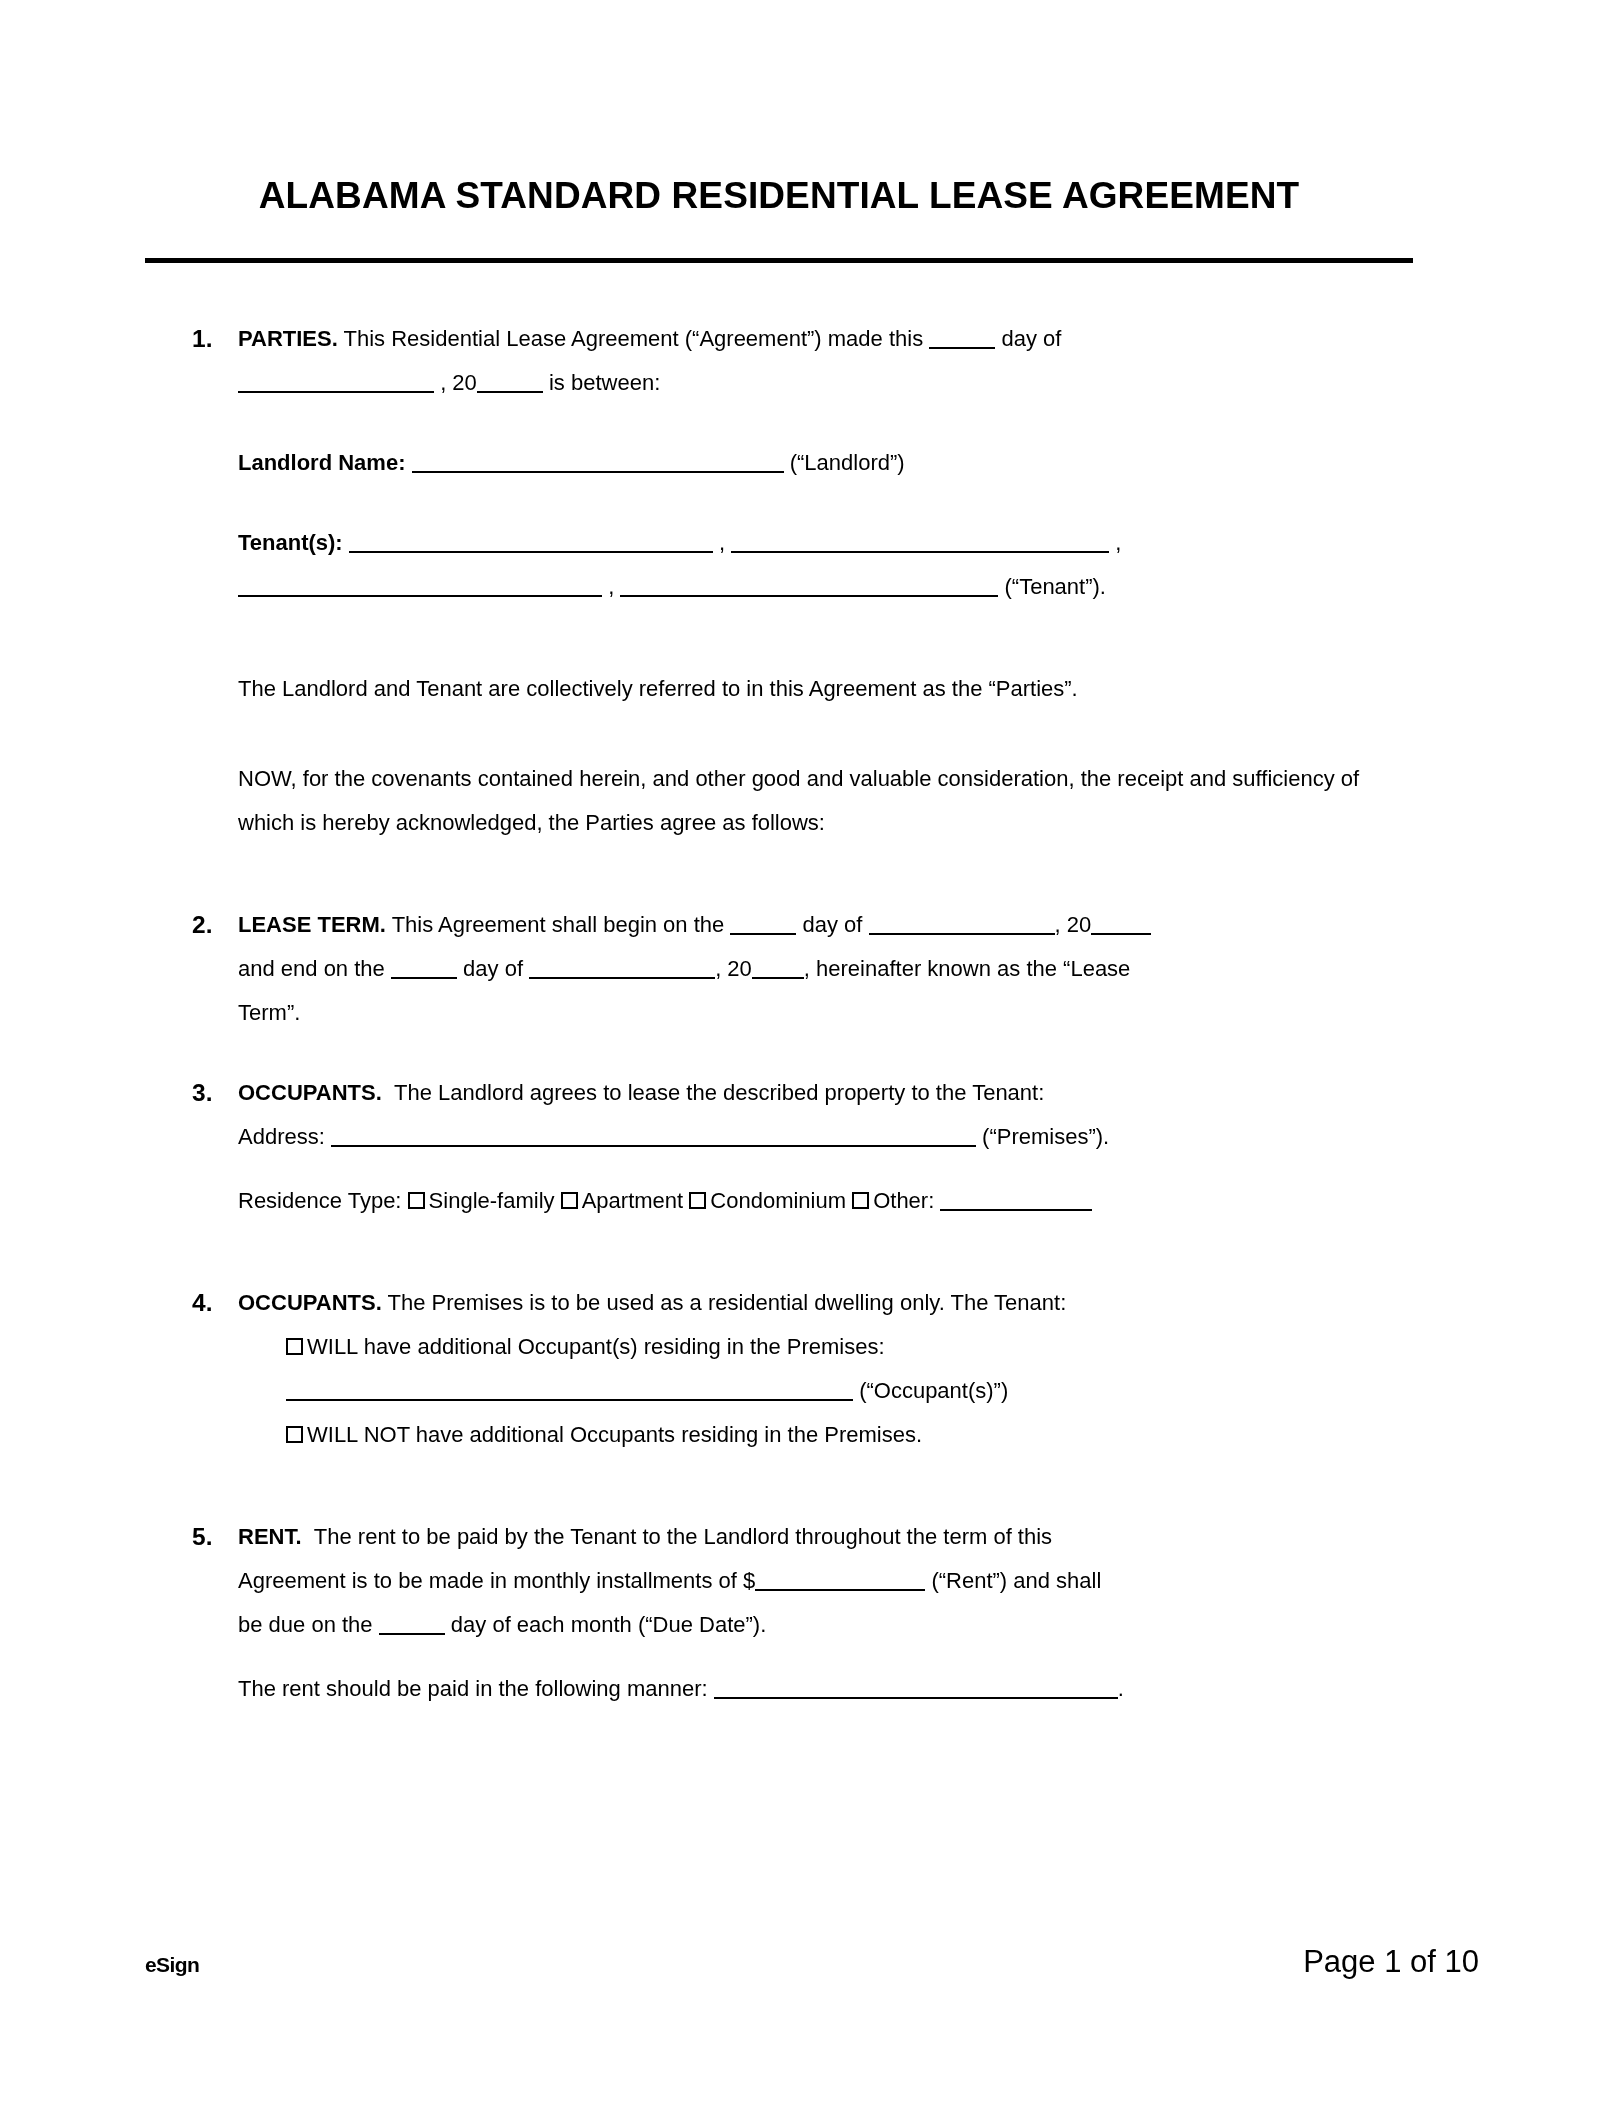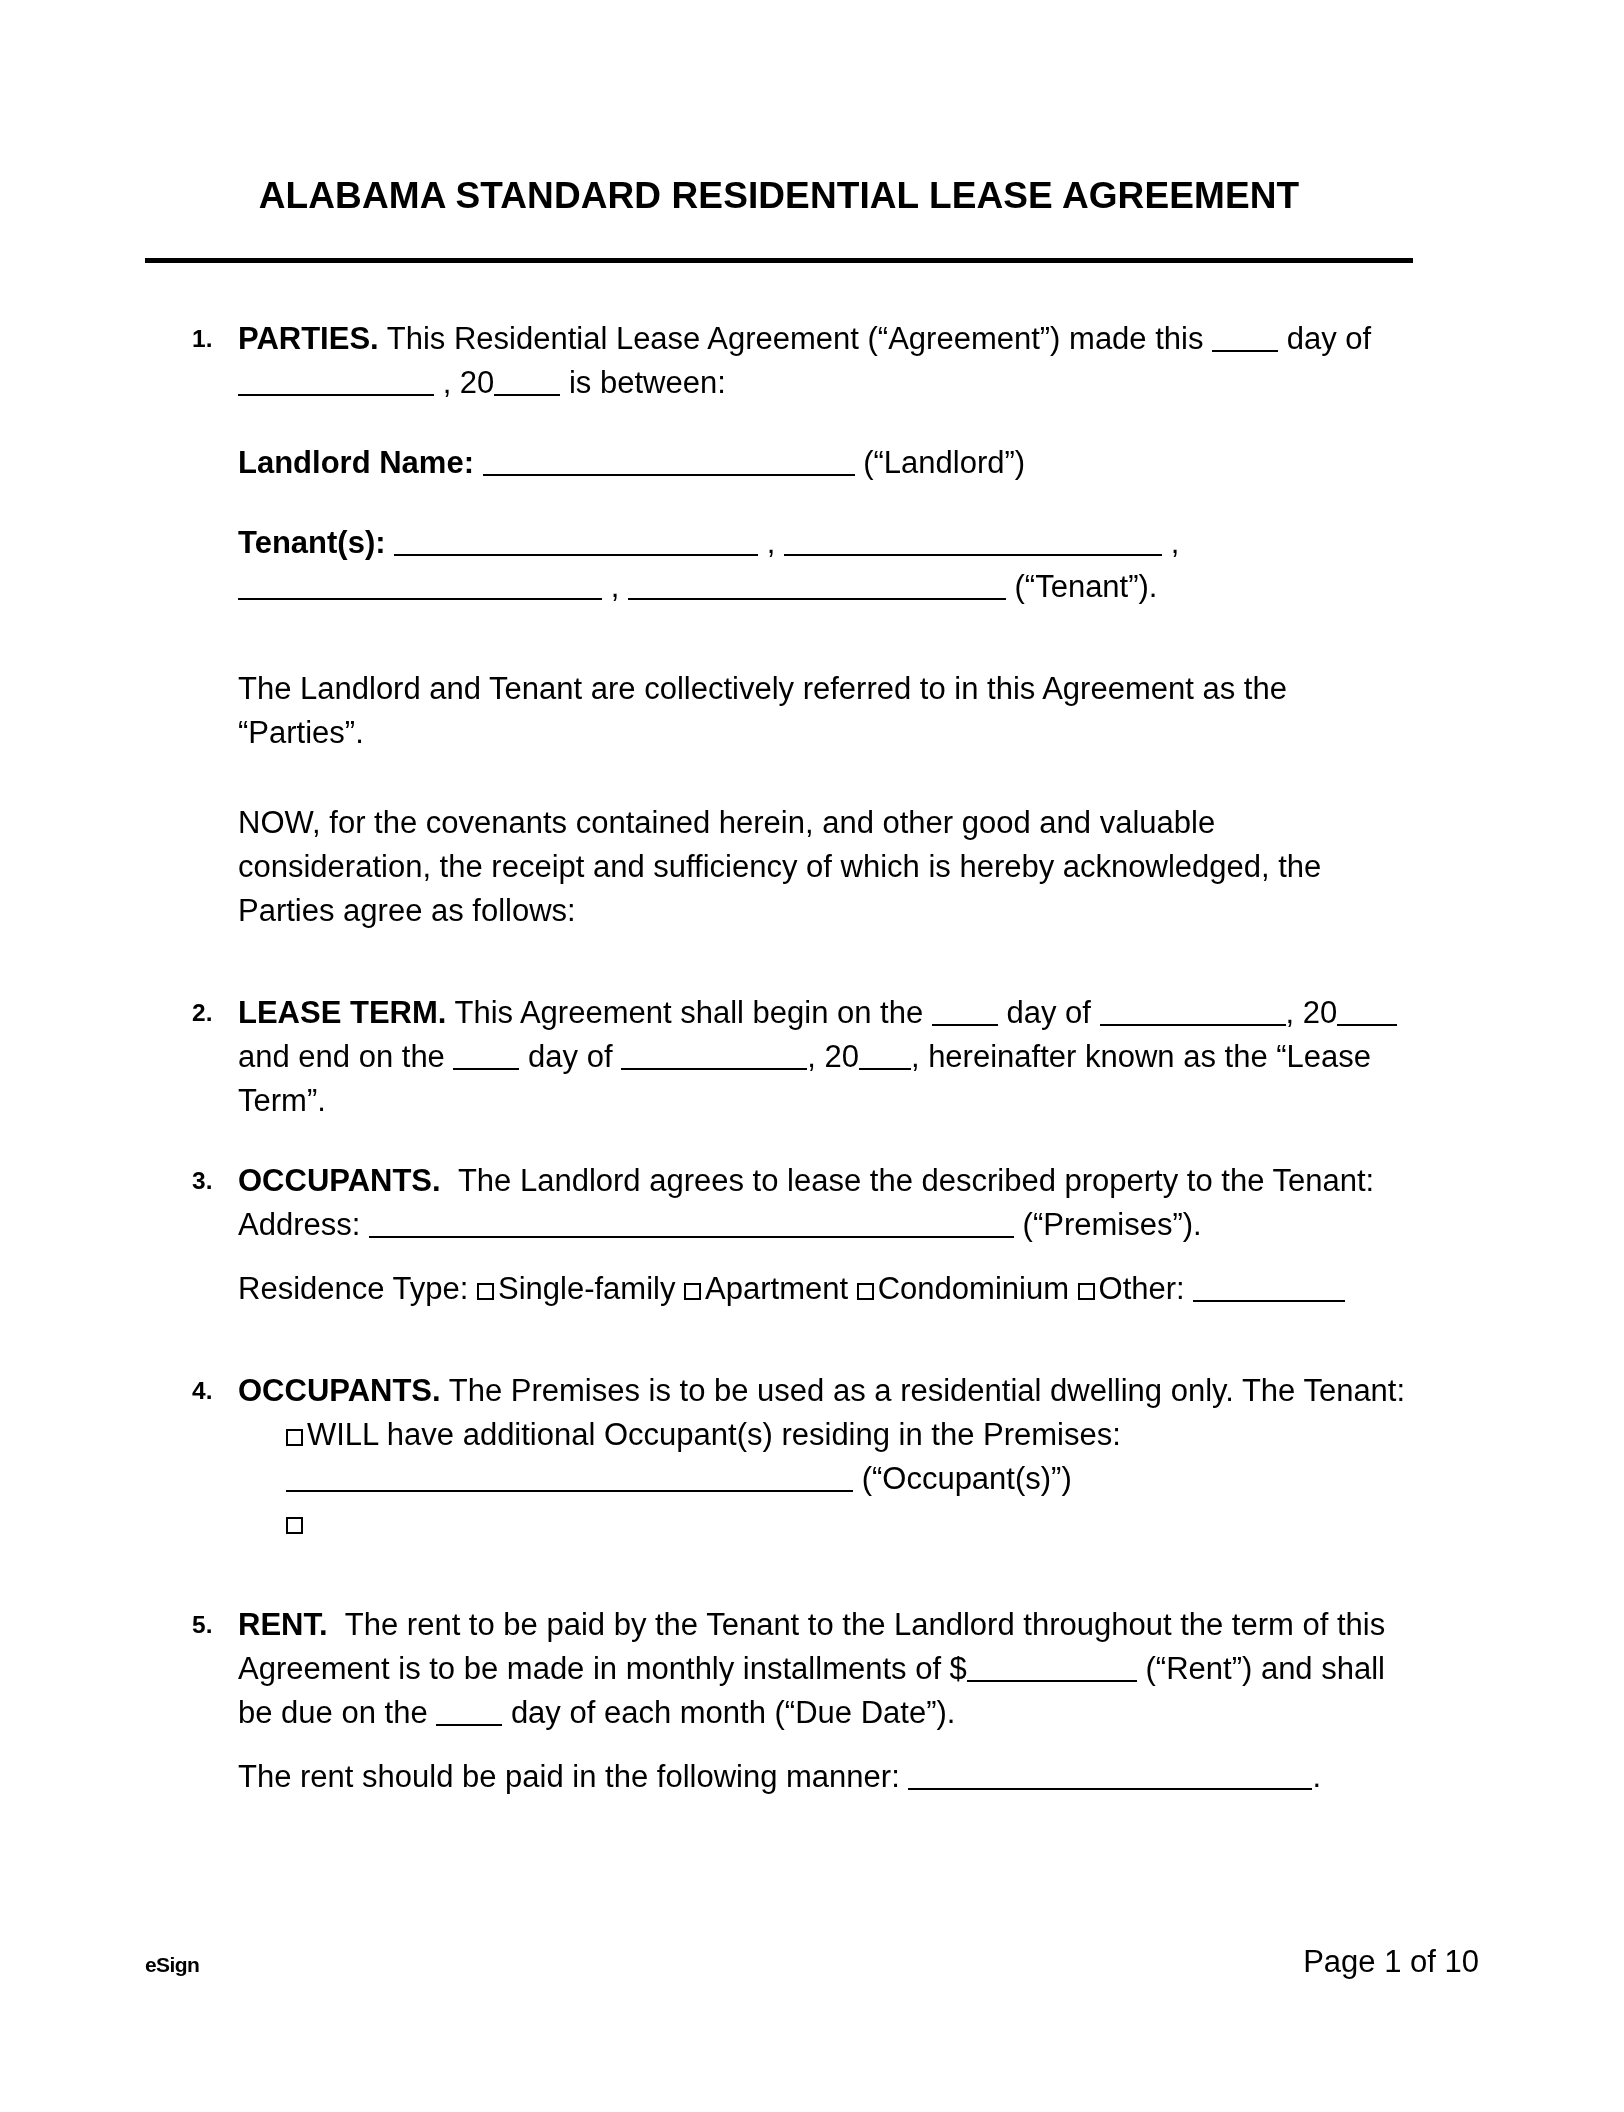--- a/index.html
+++ b/index.html
@@ -54,21 +54,21 @@
   }
   .sec-num {
     position: absolute;
     left: 47px;
     top: 0;
     font-size: 24.5px;
     font-weight: bold;
     line-height: 44px;
   }
   .line {
-    font-size: 31px;
+    font-size: 22px;
     line-height: 44px;
     white-space: nowrap;
   }
   .line.wrap { white-space: normal; }
   .b { font-weight: bold; }
 
   
   .blank {
     display: inline-block;
     border-bottom: 2.4px solid #000;
@@ -253,21 +253,21 @@
       <div class="line indent-1">
         <span class="cb"></span><span>WILL have additional Occupant(s) residing in the Premises:</span>
       </div>
 
       <div class="line indent-1">
         <span class="blank occ"></span>
         <span>(“Occupant(s)”)</span>
       </div>
 
       <div class="line indent-1">
-        <span class="cb"></span>
+        <span class="cb"></span><span>WILL NOT have additional Occupants residing in the Premises.</span>
       </div>
     </div>
 
     <div class="gap-xl"></div>
 
     <div class="section">
       <span class="sec-num">5.</span>
 
       <div class="line">
         <span class="b">RENT.</span>

